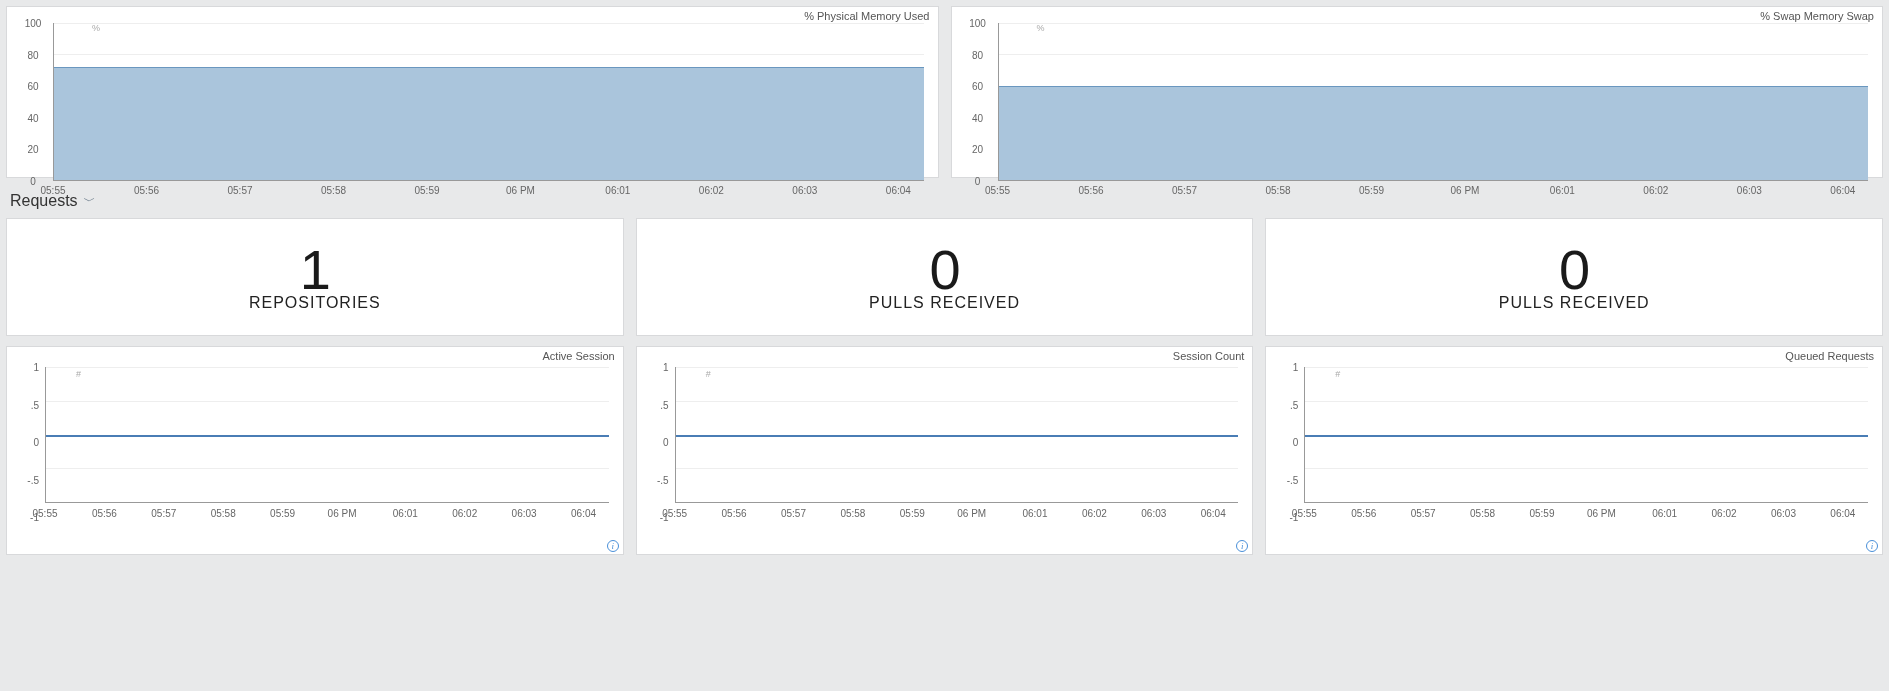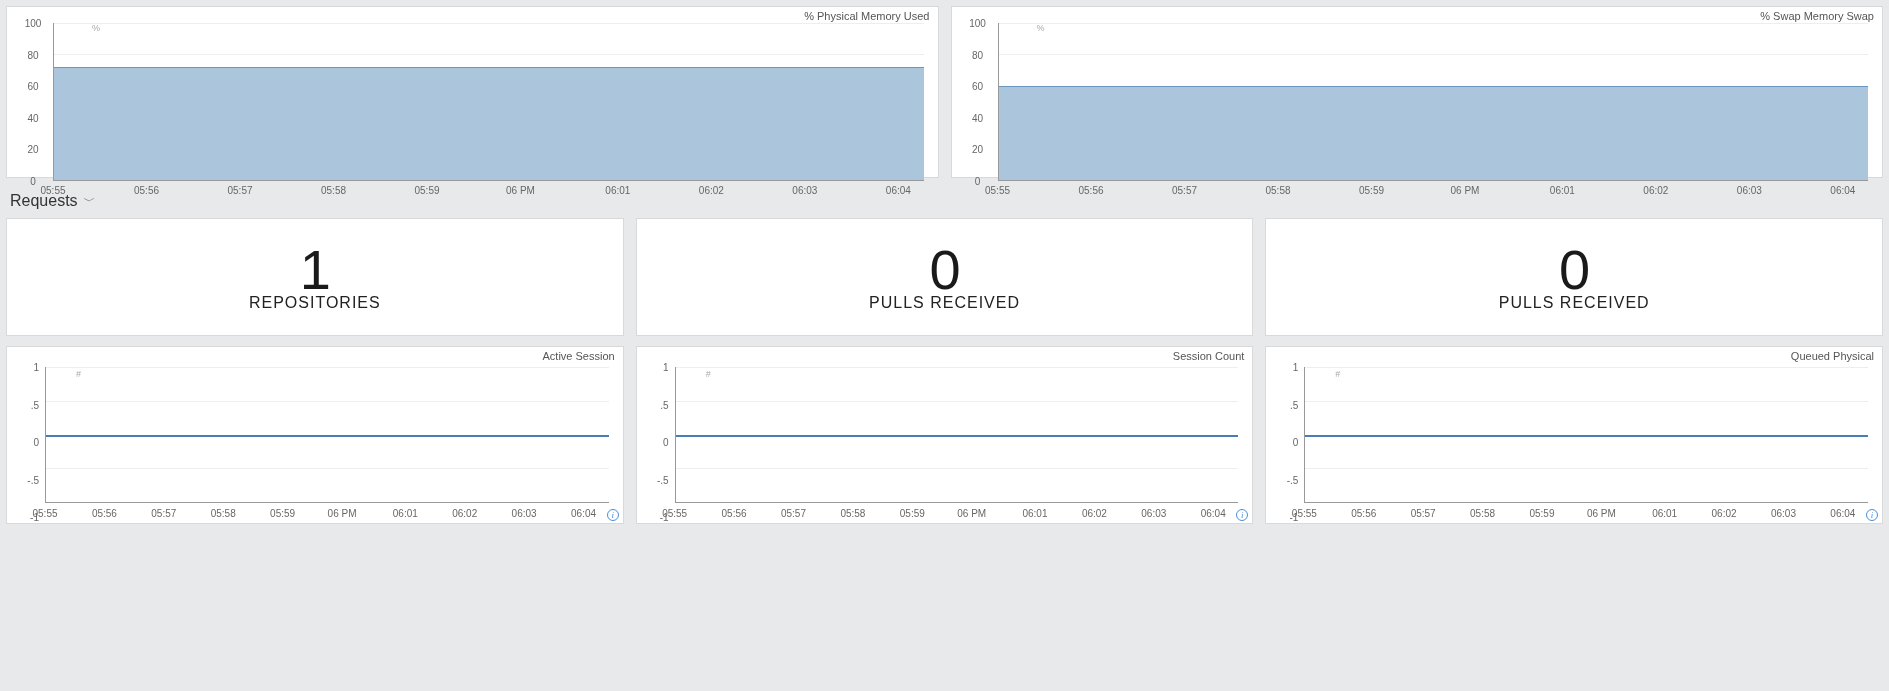--- a/index.html
+++ b/index.html
@@ -126,21 +126,21 @@
     color: #222;
     margin-top: -4px;
   }
   .mini-row {
     display: flex;
     gap: 12px;
     padding: 10px 6px 0 6px;
   }
   .mini-panel {
     flex: 1;
-    height: 178px;
+    height: 209px;
     padding: 4px 10px 4px 10px;
   }
   .mini-title {
     position: absolute;
     top: 3px;
     right: 8px;
     font-size: 11px;
     color: #555;
   }
   .mini-chart {
@@ -363,21 +363,21 @@
         <span>06:01</span>
         <span>06:02</span>
         <span>06:03</span>
         <span>06:04</span>
       </div>
     </div>
     <div class="info-icon">i</div>
   </div>
 
   <div class="panel mini-panel">
-    <div class="mini-title">Queued Physical</div>
+    <div class="mini-title">Queued Requests</div>
     <div class="mini-chart">
       <div class="mini-y" style="top:0%">1</div>
       <div class="mini-y" style="top:25%">.5</div>
       <div class="mini-y" style="top:50%">0</div>
       <div class="mini-y" style="top:75%">-.5</div>
       <div class="mini-y" style="top:100%">-1</div>
       <div class="mini-plot">
         <div class="mini-grid" style="top:0%"></div>
         <div class="mini-grid" style="top:25%"></div>
         <div class="mini-grid" style="top:50%"></div>

